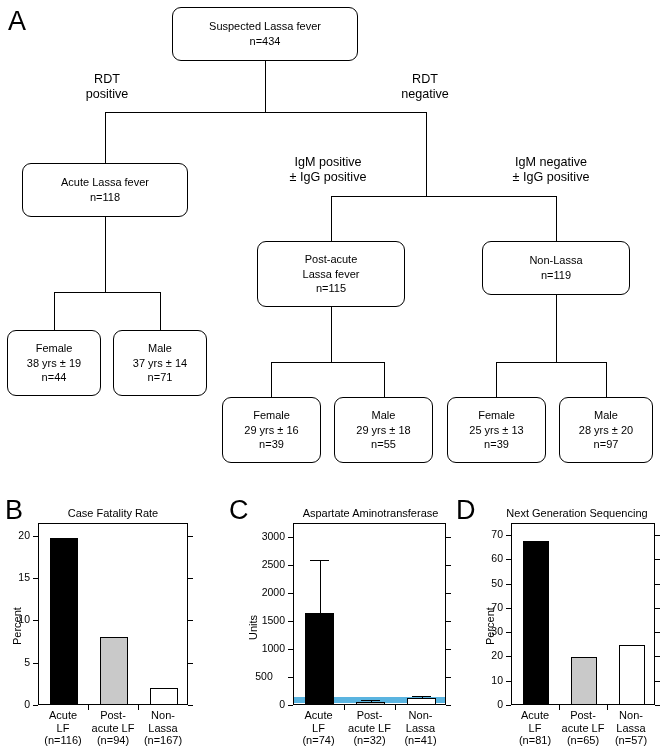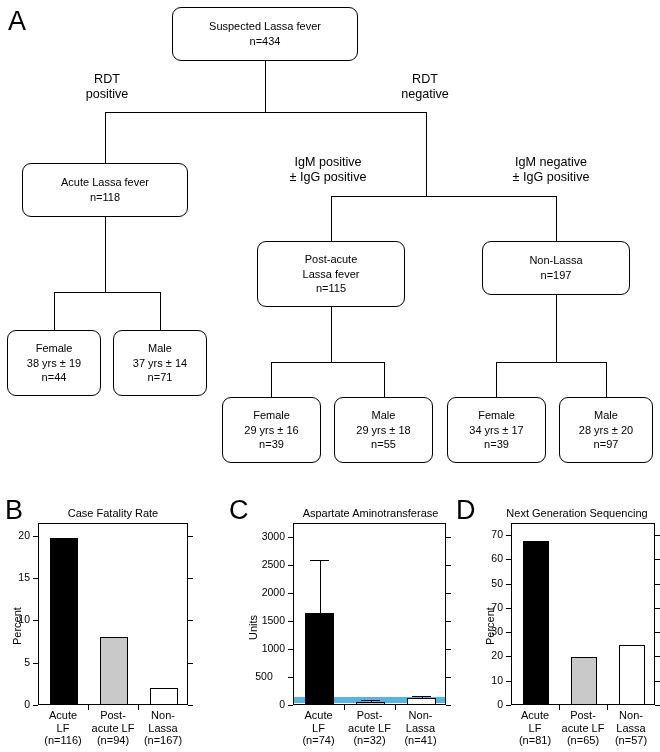--- a/index.html
+++ b/index.html
@@ -84,21 +84,21 @@
         <span class="ln">Acute Lassa fever</span>
         <span class="ln">n=118</span>
       </div>
       <div class="node" style="left: 257px; top: 241px; width: 148px; height: 66px;">
         <span class="ln">Post-acute</span>
         <span class="ln">Lassa fever</span>
         <span class="ln">n=115</span>
       </div>
       <div class="node" style="left: 482px; top: 241px; width: 148px; height: 54px;">
         <span class="ln">Non-Lassa</span>
-        <span class="ln">n=197</span>
+        <span class="ln">n=119</span>
       </div>
       <div class="node" style="left: 7px; top: 330px; width: 94px; height: 66px;">
         <span class="ln">Female</span>
         <span class="ln">38 yrs ± 19</span>
         <span class="ln">n=44</span>
       </div>
       <div class="node" style="left: 113px; top: 330px; width: 94px; height: 66px;">
         <span class="ln">Male</span>
         <span class="ln">37 yrs ± 14</span>
         <span class="ln">n=71</span>
@@ -108,21 +108,21 @@
         <span class="ln">29 yrs ± 16</span>
         <span class="ln">n=39</span>
       </div>
       <div class="node" style="left: 334px; top: 397px; width: 99px; height: 66px;">
         <span class="ln">Male</span>
         <span class="ln">29 yrs ± 18</span>
         <span class="ln">n=55</span>
       </div>
       <div class="node" style="left: 447px; top: 397px; width: 99px; height: 66px;">
         <span class="ln">Female</span>
-        <span class="ln">34 yrs ± 17</span>
+        <span class="ln">25 yrs ± 13</span>
         <span class="ln">n=39</span>
       </div>
       <div class="node" style="left: 559px; top: 397px; width: 94px; height: 66px;">
         <span class="ln">Male</span>
         <span class="ln">28 yrs ± 20</span>
         <span class="ln">n=97</span>
       </div>
     </div>
   <div id="edgelabels">
       <div class="edge-label" style="left: 62px; top: 72px; width: 90px;">

